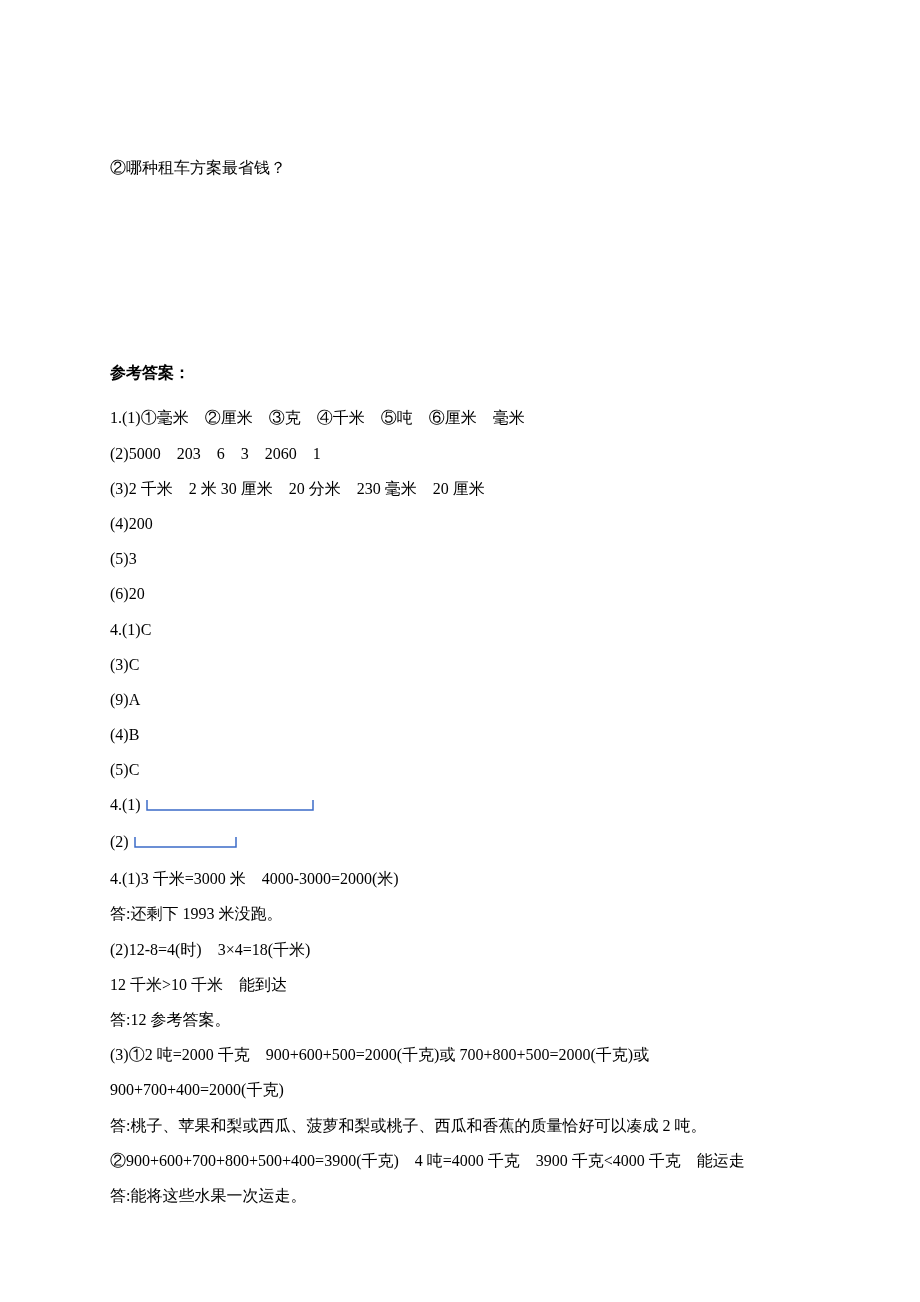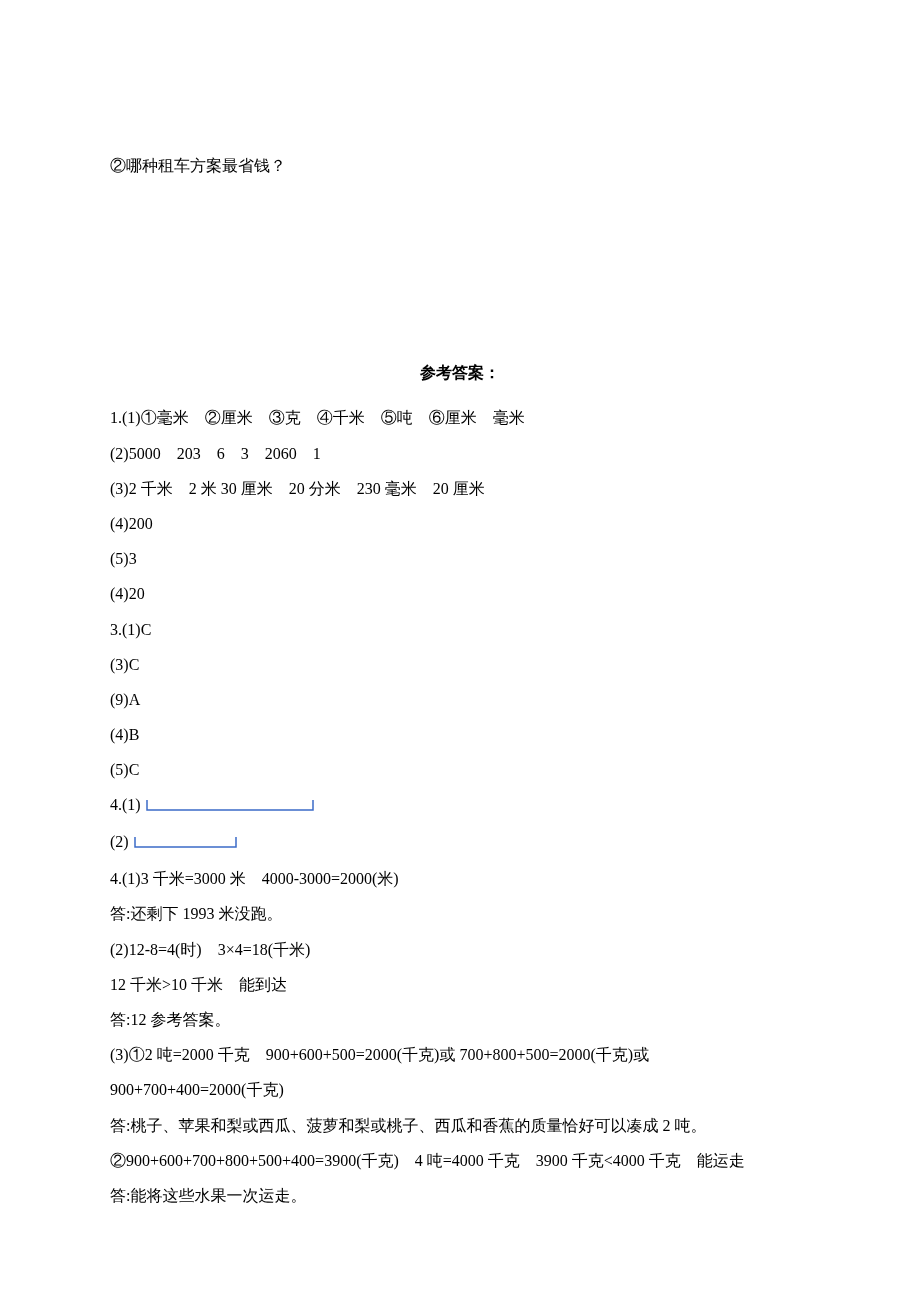--- a/index.html
+++ b/index.html
@@ -8,24 +8,23 @@
       height: 1302px;
       background: #ffffff;
       font-family: "SimSun", "宋体", serif;
       font-size: 16px;
       color: #000000;
       padding: 150px 110px 100px 110px;
       line-height: 2.2;
     }
     .question {
       margin-bottom: 170px;
-      font-family: Liberation Mono, monospace;
     }
     .answer-title {
-      text-align: center;
+      text-align: left;
       font-weight: bold;
       margin-bottom: 10px;
     }
     .answer-line {
       margin-bottom: 0;
     }
     .bracket-svg {
       display: inline-block;
       vertical-align: middle;
     }
@@ -37,22 +36,22 @@
   <span>②哪种租车方案最省钱？</span>
 </div>
 
 <div class="answer-title">参考答案：</div>
 
 <div class="answer-line">1.(1)①毫米　②厘米　③克　④千米　⑤吨　⑥厘米　毫米</div>
 <div class="answer-line">(2)5000　203　6　3　2060　1</div>
 <div class="answer-line">(3)2 千米　2 米 30 厘米　20 分米　230 毫米　20 厘米</div>
 <div class="answer-line">(4)200</div>
 <div class="answer-line">(5)3</div>
-<div class="answer-line">(4)20</div>
-<div class="answer-line">3.(1)C</div>
+<div class="answer-line">(6)20</div>
+<div class="answer-line">4.(1)C</div>
 <div class="answer-line">(3)C</div>
 <div class="answer-line">(9)A</div>
 <div class="answer-line">(4)B</div>
 <div class="answer-line">(5)C</div>
 
 <div class="answer-line">
   <span>4.(1)</span>
   <span class="bracket-svg">
     <svg width="170" height="14" viewBox="0 0 170 14">
       <path d="M 2 2 L 2 12 L 168 12 L 168 2" stroke="#3b6bc8" stroke-width="1.5" fill="none"></path>

